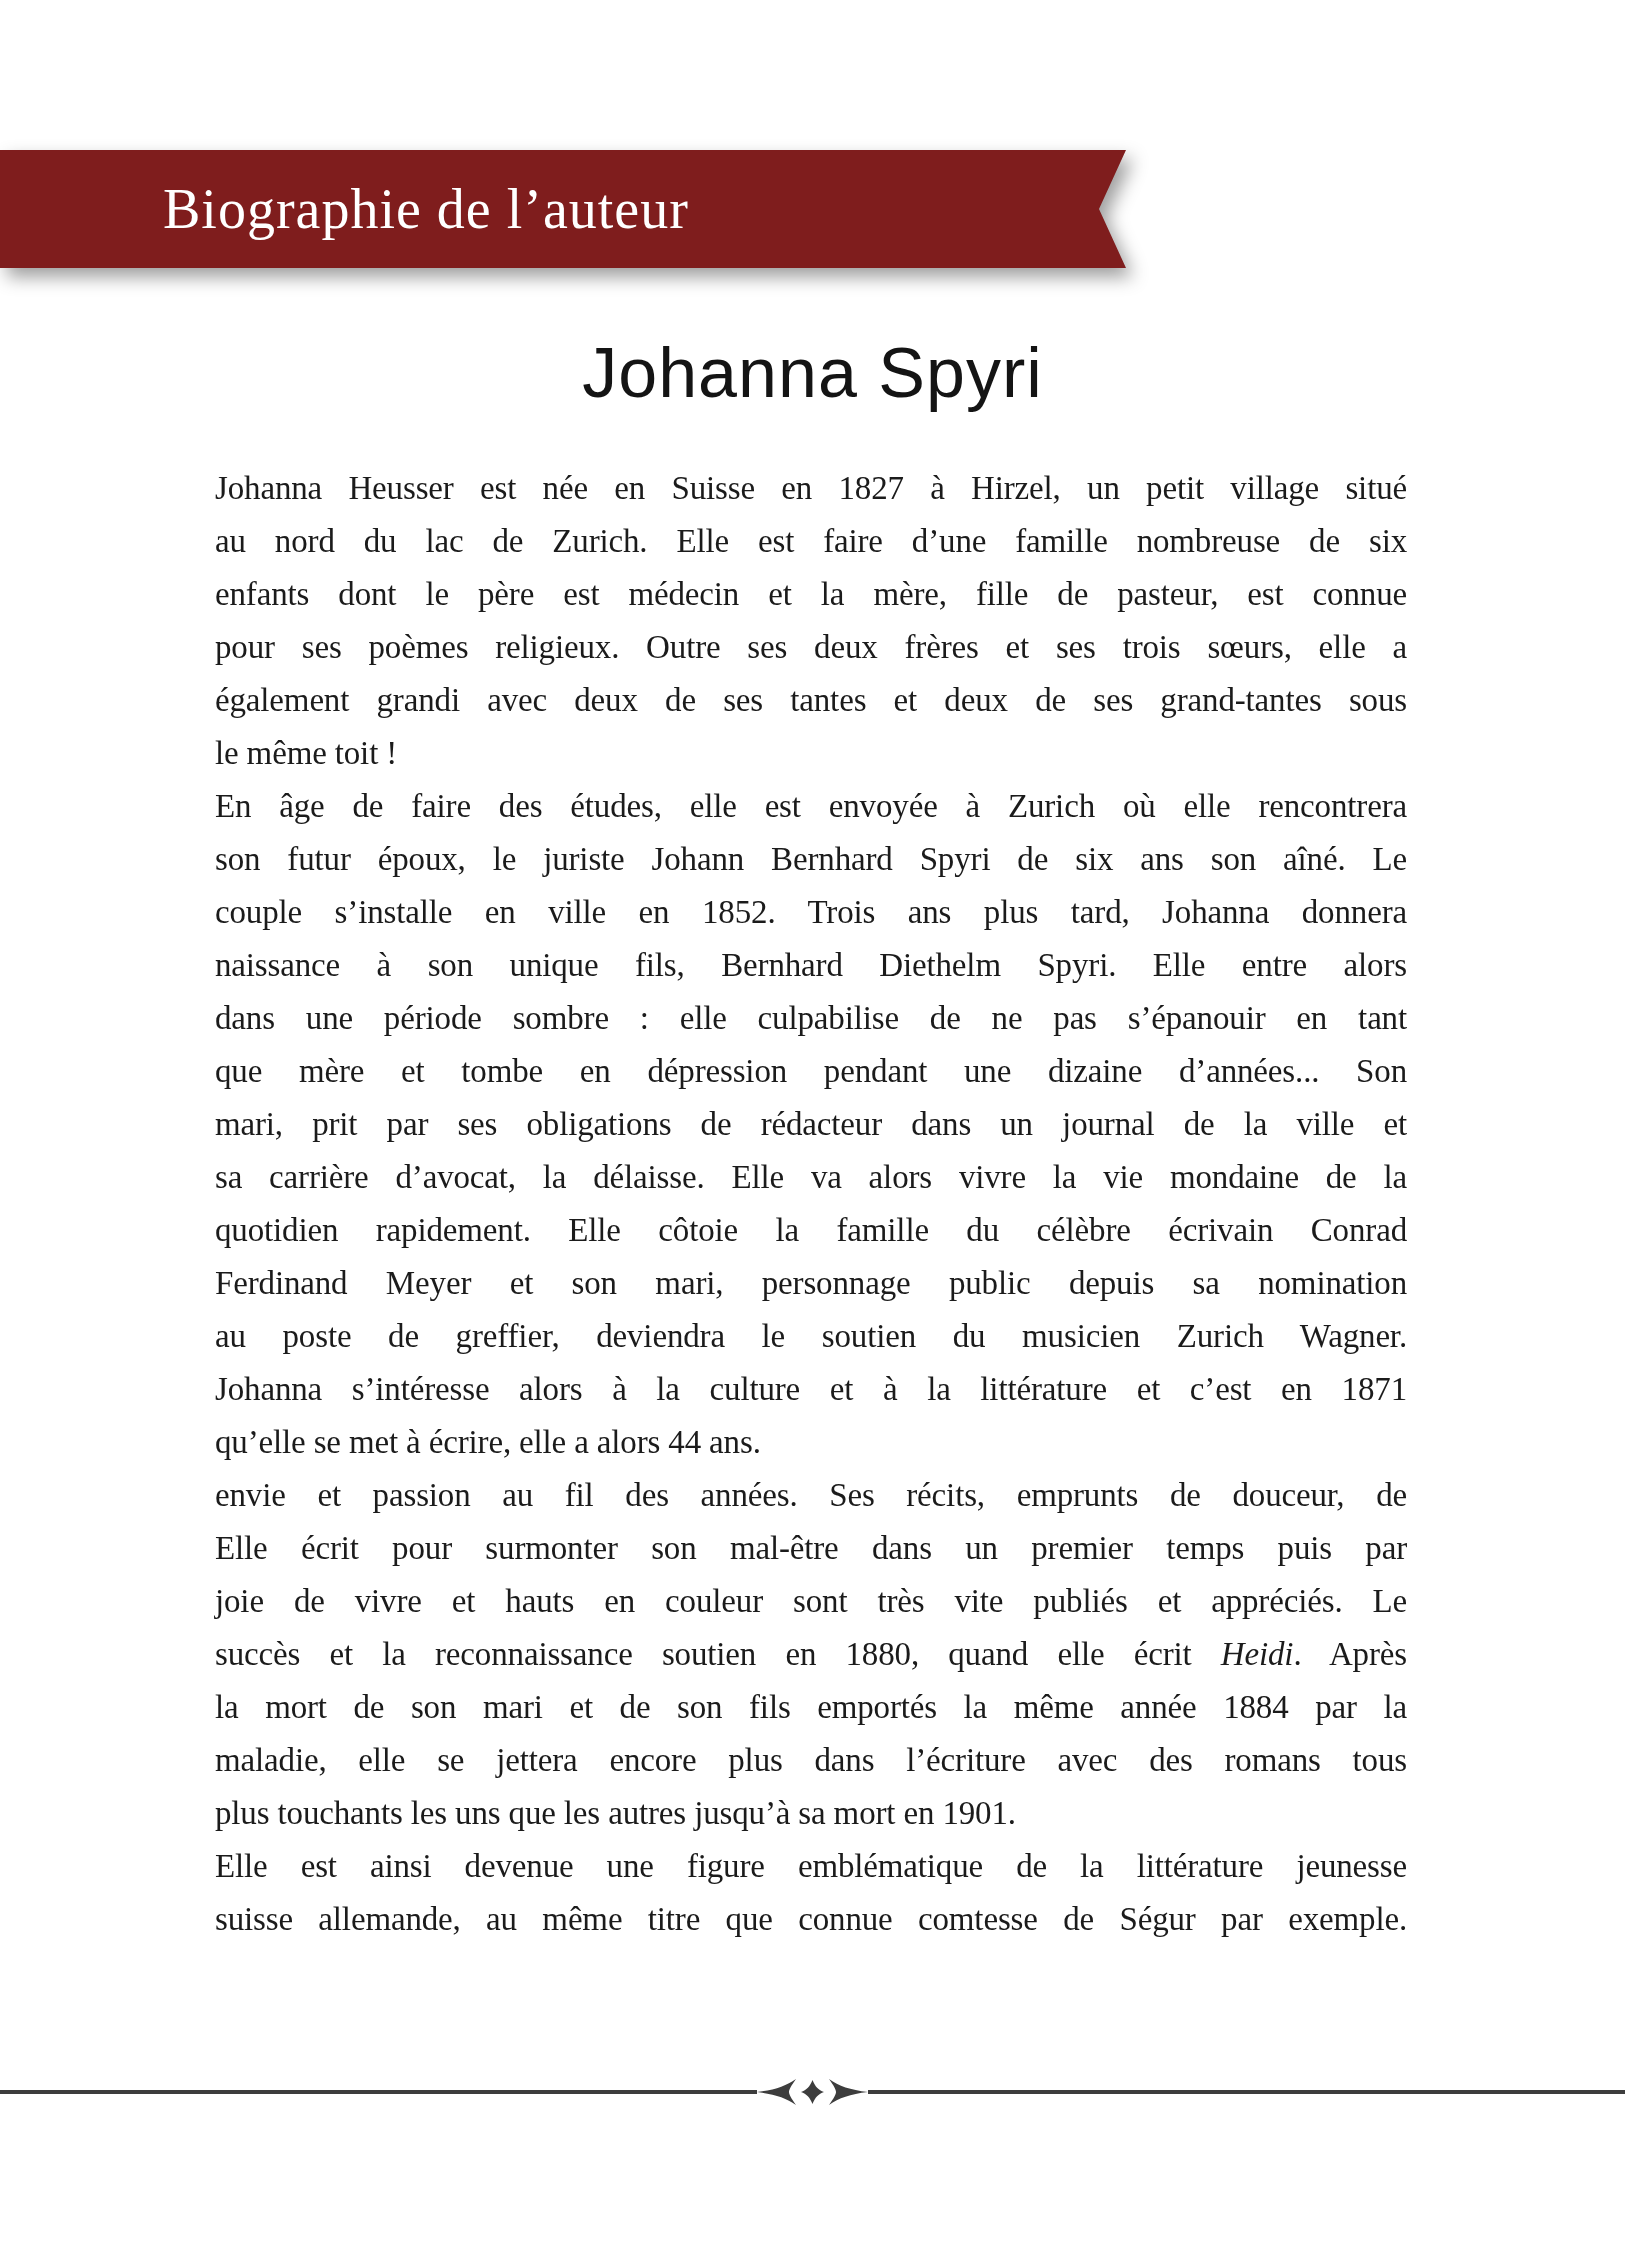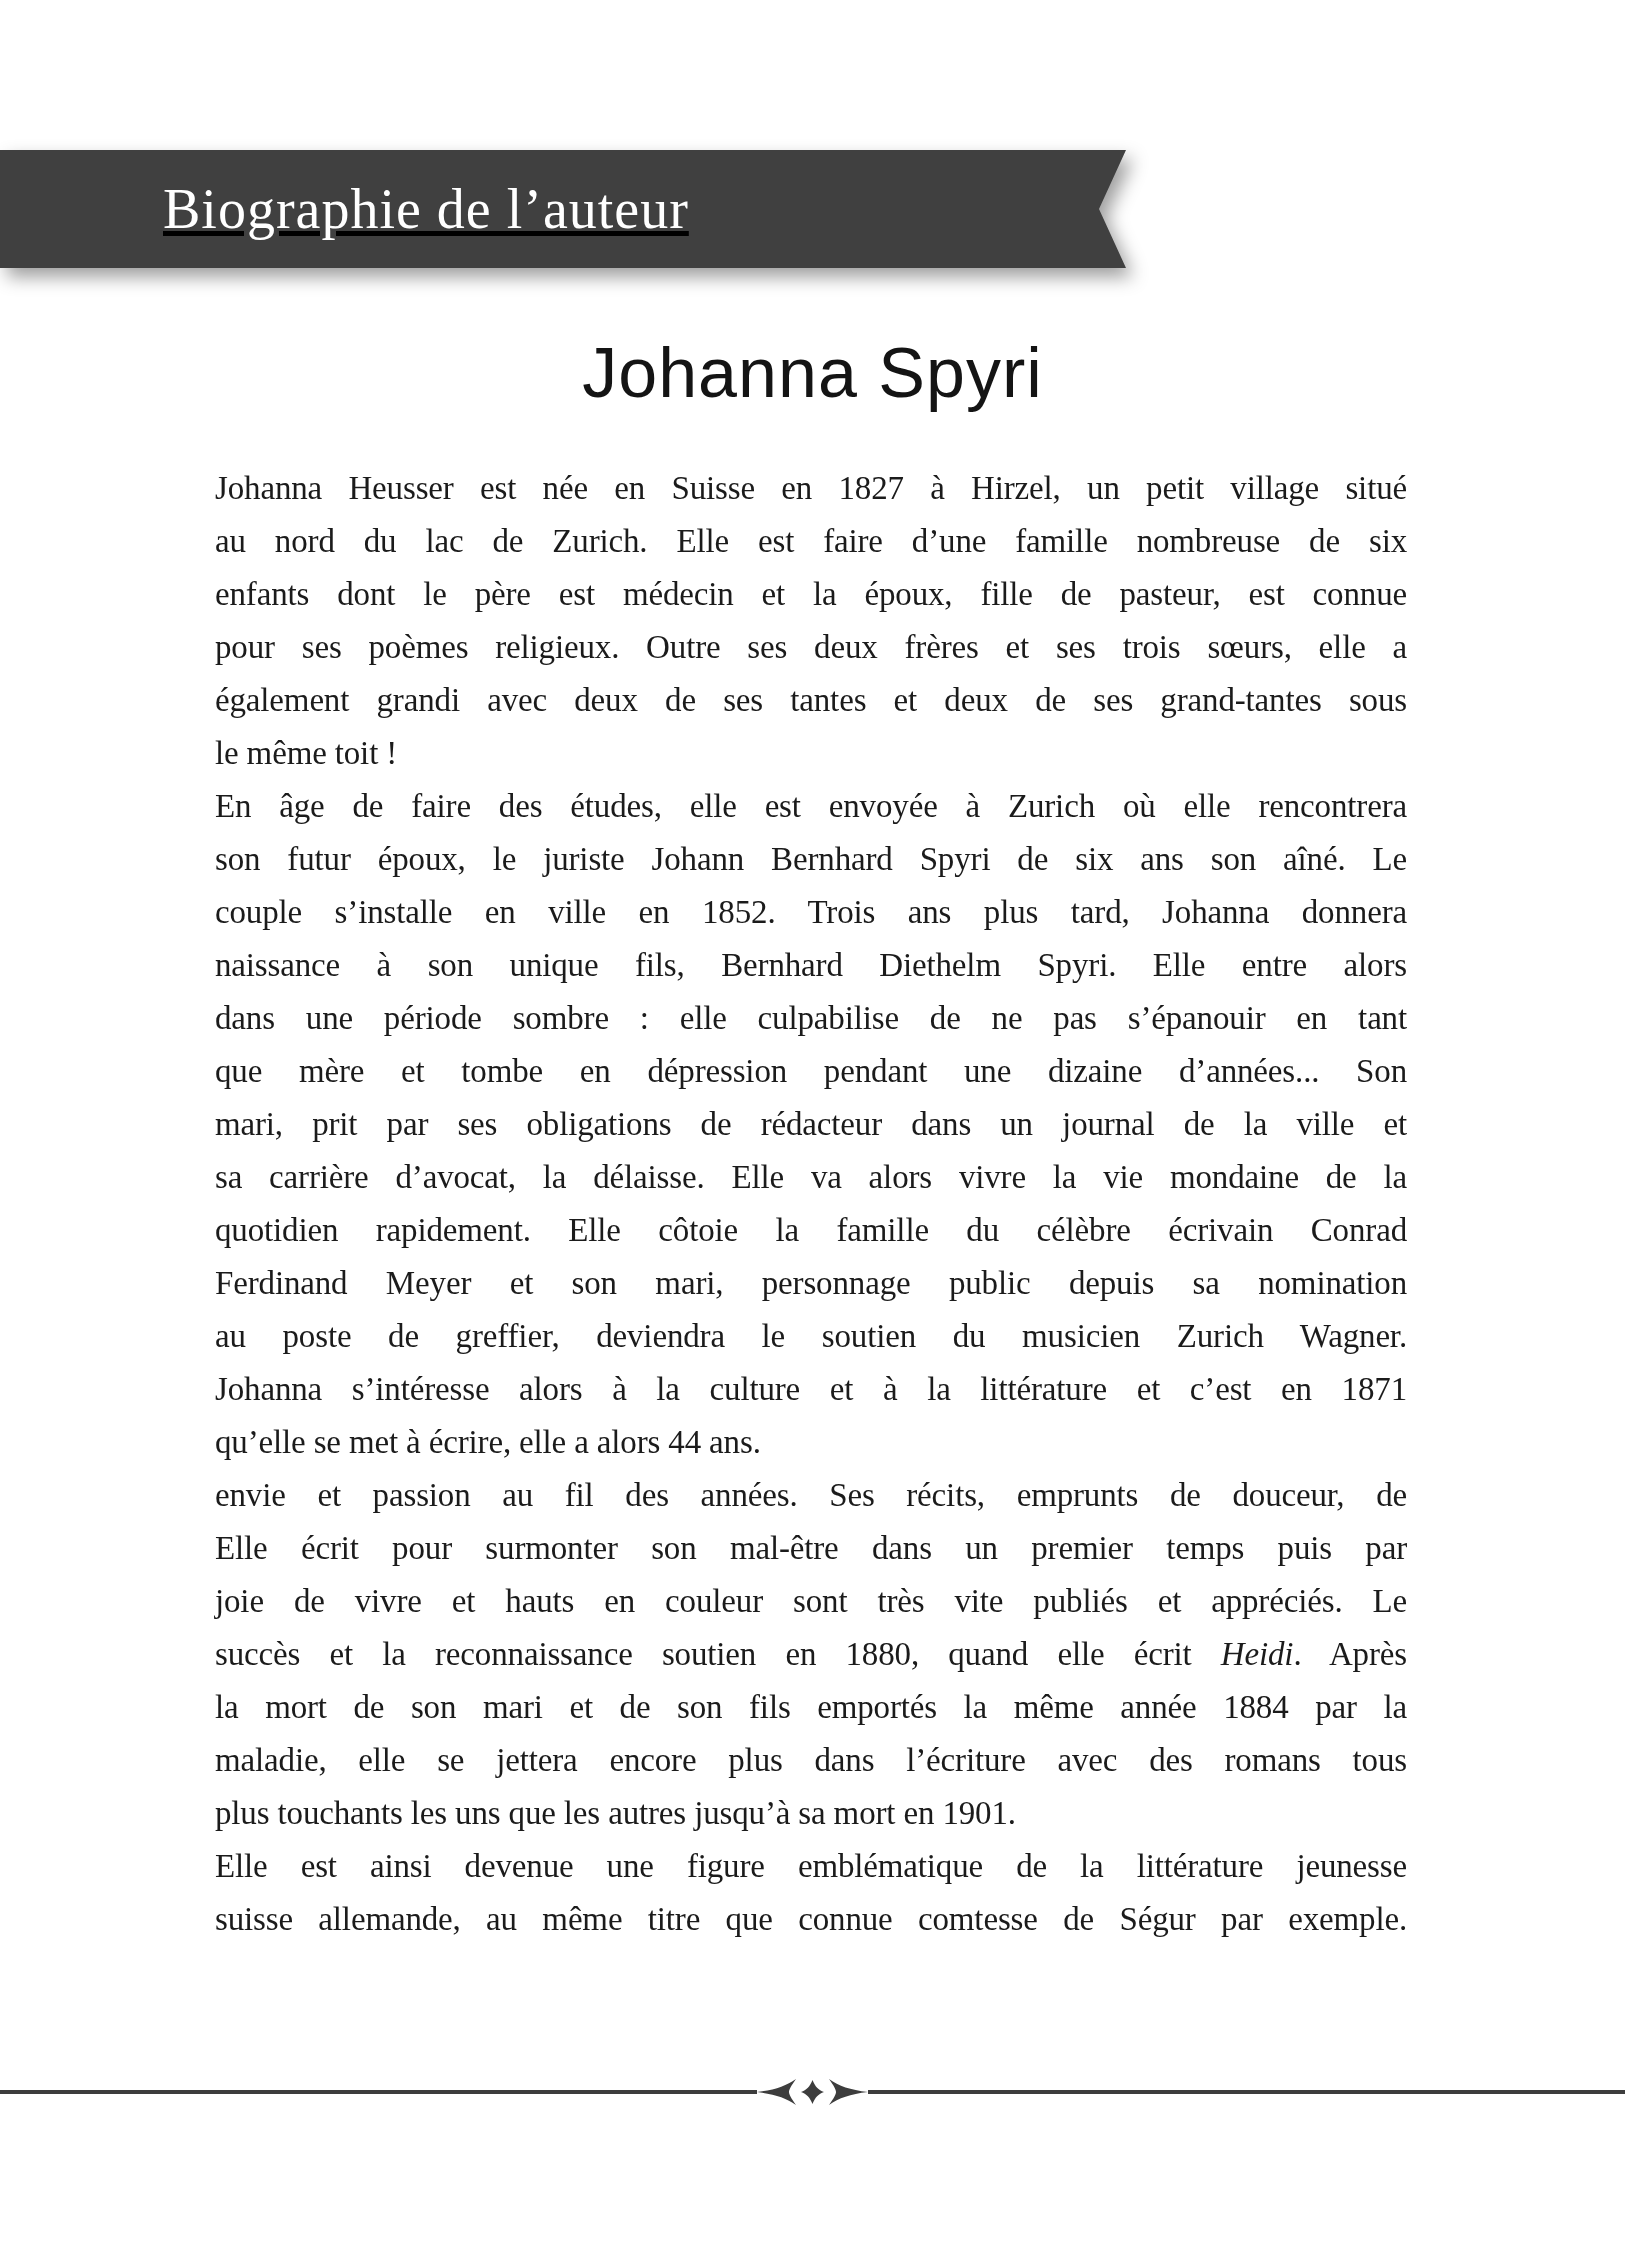--- a/index.html
+++ b/index.html
@@ -62,32 +62,32 @@
     left:0;top:2076px;
     width:1625px;height:32px;
   }
 </style>
 </head>
 <body>
 
 <div id="page">
 
   <div id="banner">
-    <div class="ribbon" style="background: #404040; text-decoration: underline;">
+    <div class="ribbon" style="background: #7f1d1d;">
       <span class="label" style="color: rgb(255, 255, 255);">Biographie de l’auteur</span>
     </div>
   </div>
 
   <div id="title" style="color: rgb(20, 20, 20);">Johanna Spyri</div>
 
   <div id="body-text" style="color: rgb(27, 27, 27);">
       <div class="para">
         <div class="line"><span>Johanna Heusser est née en Suisse en 1827 à Hirzel, un petit village situé</span></div>
         <div class="line"><span>au nord du lac de Zurich. Elle est faire d’une famille nombreuse de six</span></div>
-        <div class="line"><span>enfants dont le père est médecin et la époux, fille de pasteur, est connue</span></div>
+        <div class="line"><span>enfants dont le père est médecin et la mère, fille de pasteur, est connue</span></div>
         <div class="line"><span>pour ses poèmes religieux. Outre ses deux frères et ses trois sœurs, elle a</span></div>
         <div class="line"><span>également grandi avec deux de ses tantes et deux de ses grand-tantes sous</span></div>
         <div class="line end"><span>le même toit !</span></div>
       </div>
       <div class="para">
         <div class="line"><span>En âge de faire des études, elle est envoyée à Zurich où elle rencontrera</span></div>
         <div class="line"><span>son futur époux, le juriste Johann Bernhard Spyri de six ans son aîné. Le</span></div>
         <div class="line"><span>couple s’installe en ville en 1852. Trois ans plus tard, Johanna donnera</span></div>
         <div class="line"><span>naissance à son unique fils, Bernhard Diethelm Spyri. Elle entre alors</span></div>
         <div class="line"><span>dans une période sombre : elle culpabilise de ne pas s’épanouir en tant</span></div>

